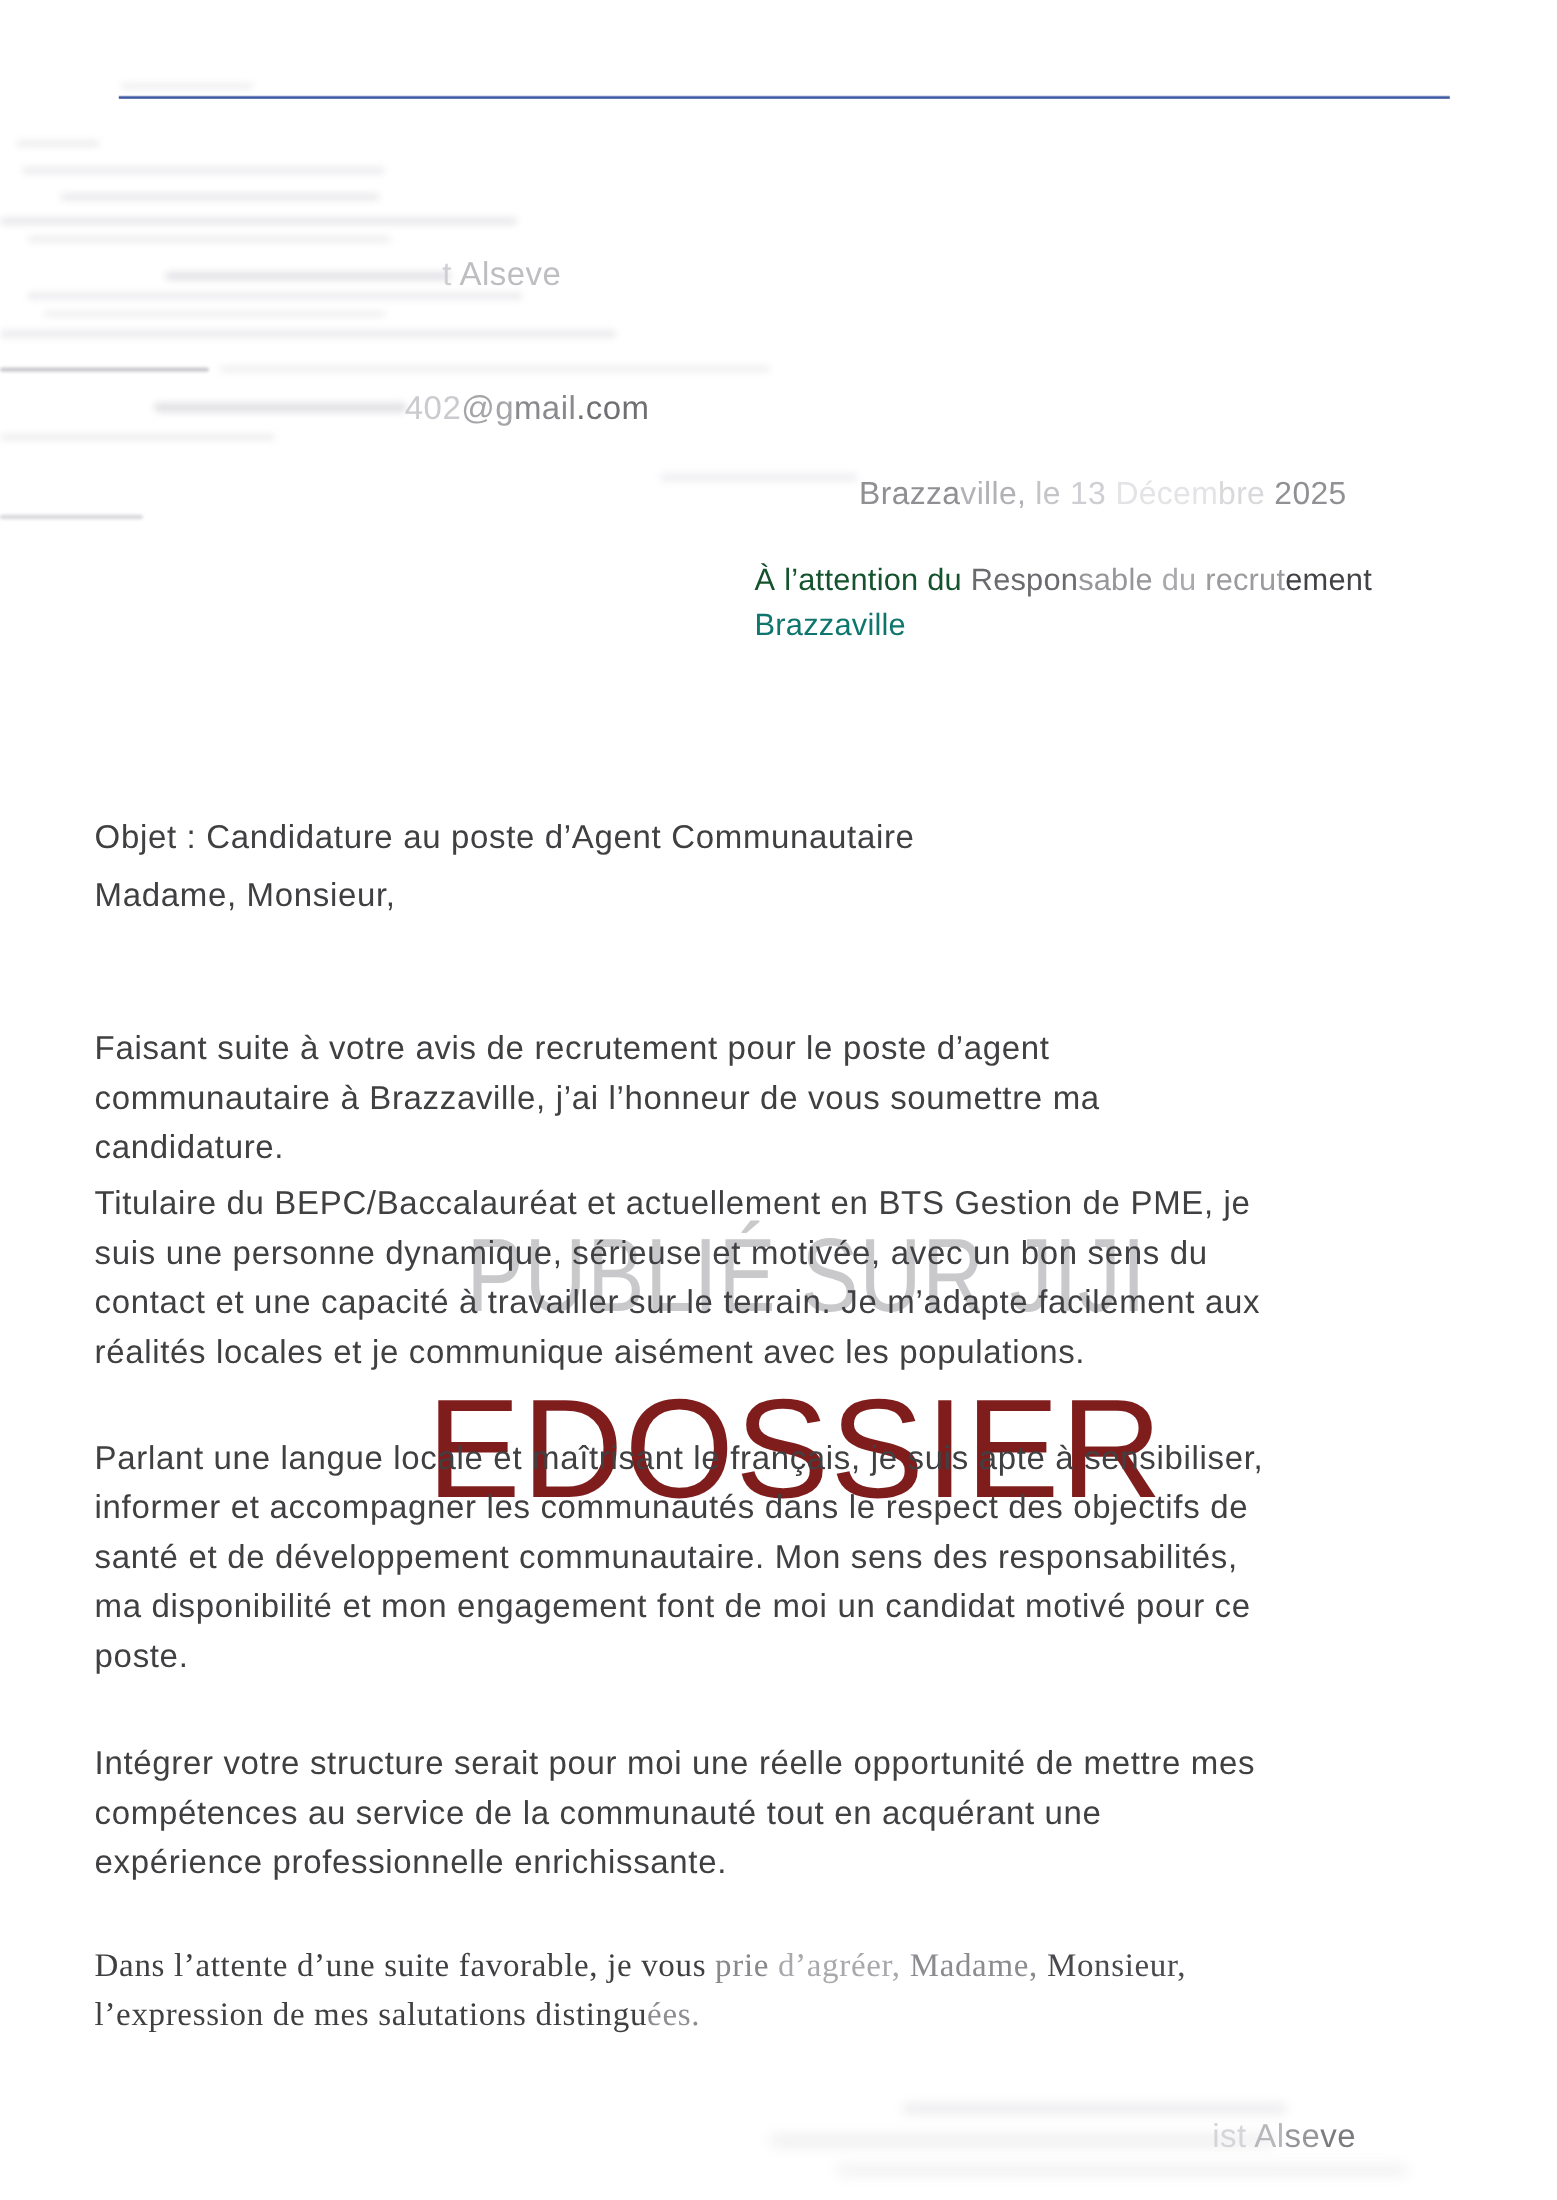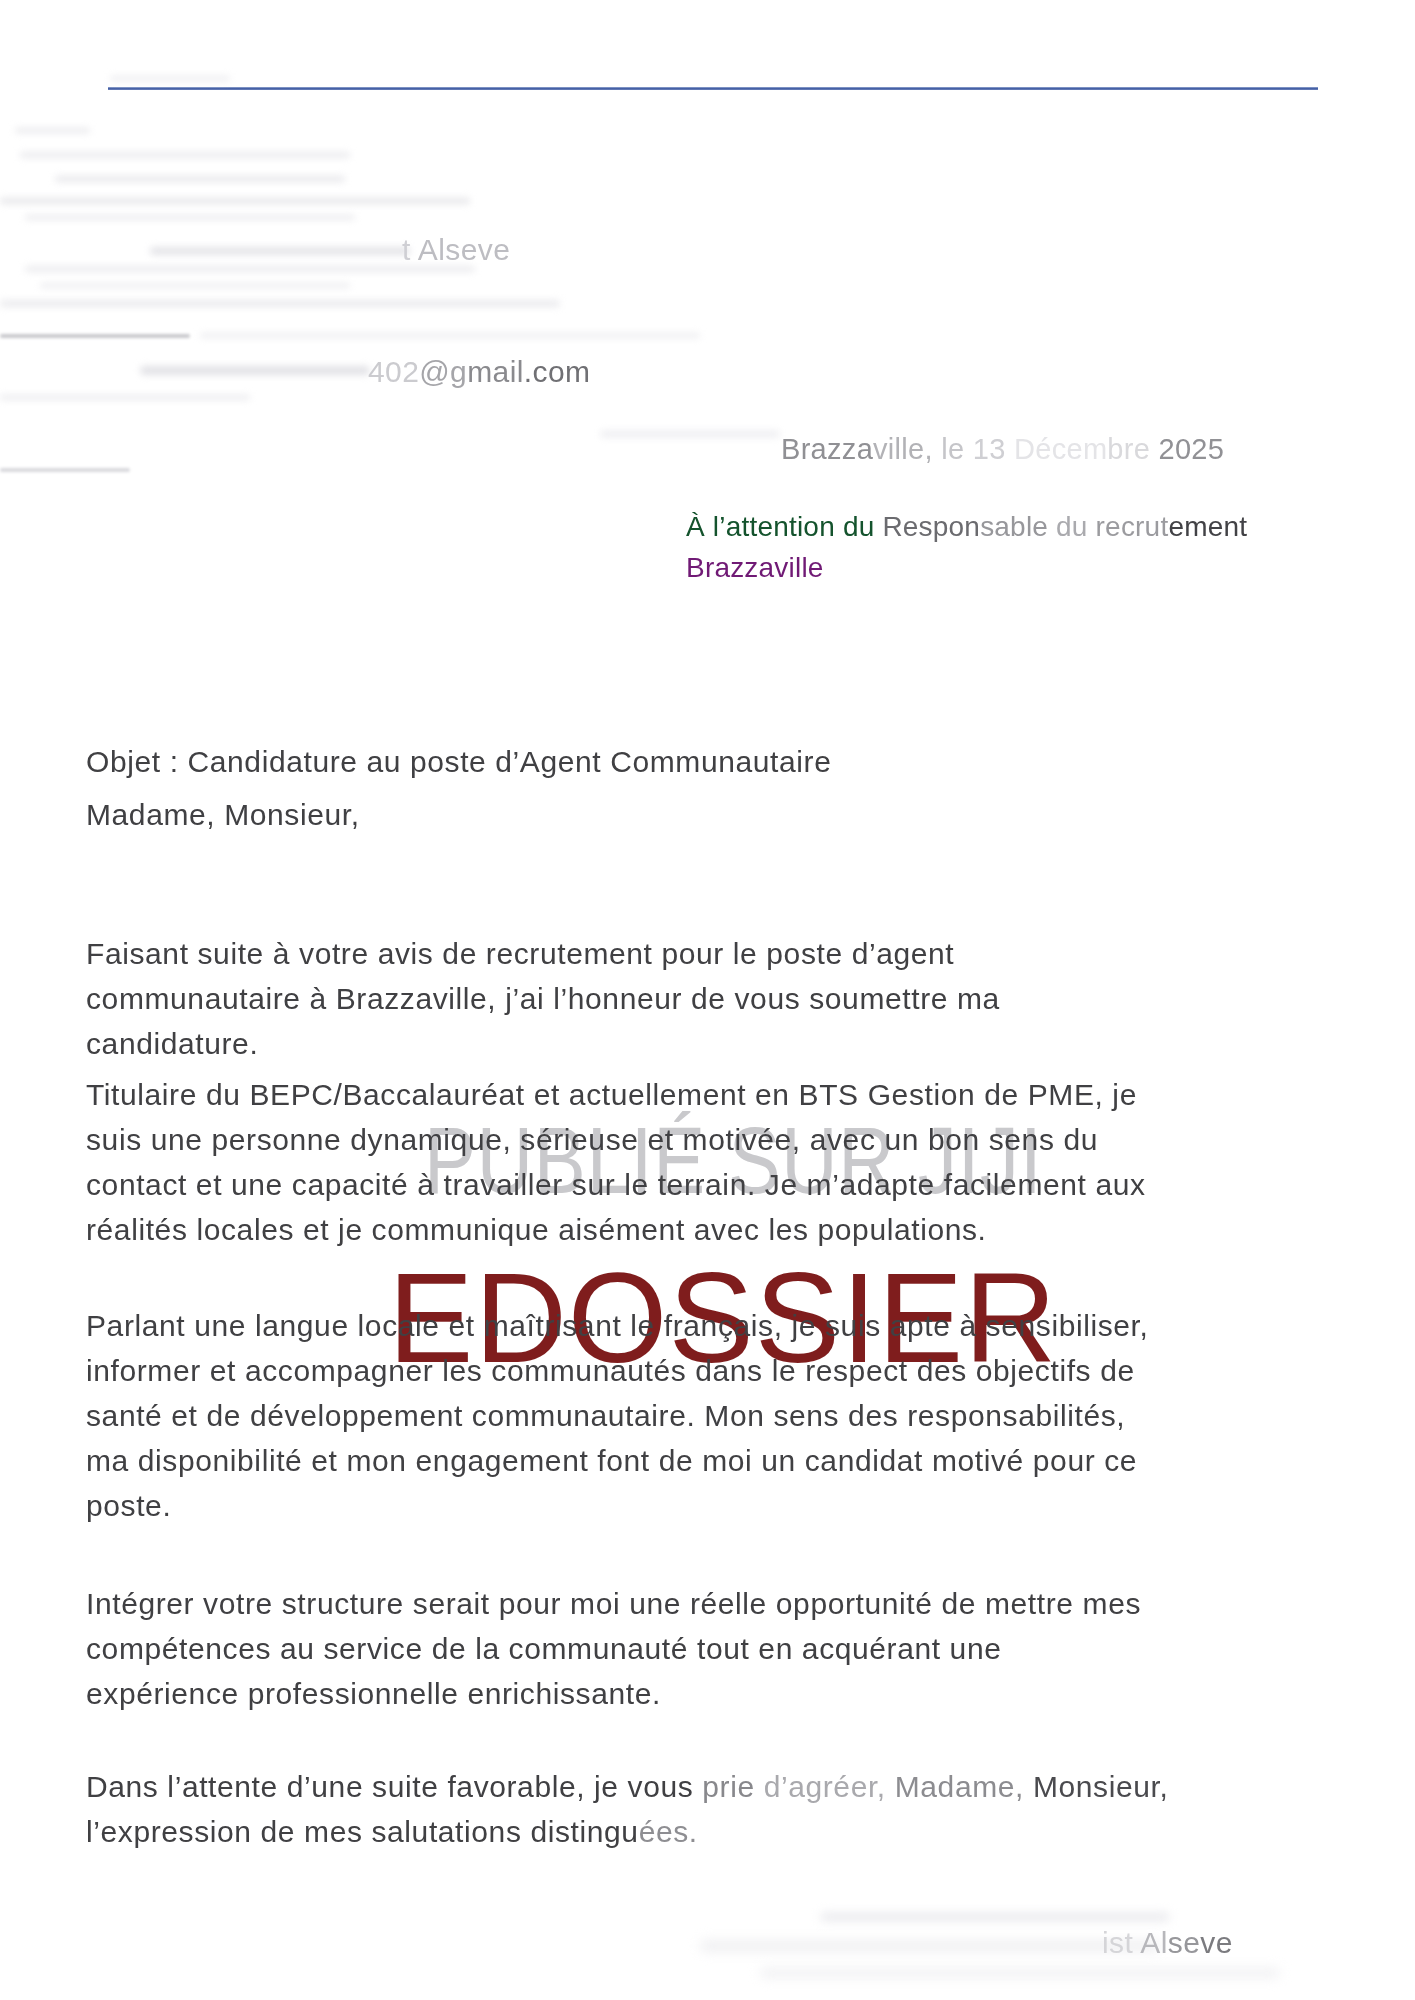--- a/index.html
+++ b/index.html
@@ -54,21 +54,21 @@
 <div class="wm wm1">PUBLIÉ SUR JIJI</div>
 <div class="wm wm2">EDOSSIER</div>
 
 <div class="txt hdr" style="left:402px;top:235px;"><span style="color: rgb(207, 207, 212);">t </span><span style="color: rgb(189, 189, 194);">Alseve</span></div>
 <div class="txt hdr" style="left:368px;top:357px;"><span style="color: rgb(203, 203, 207);">402</span><span style="color: rgb(165, 165, 169);">@g</span><span style="color: rgb(138, 138, 142);">mail</span><span style="color: rgb(112, 112, 116);">.com</span></div>
 
 <div class="txt date" style="left:781px;top:435px;"><span style="color: rgb(144, 144, 148);">Brazza</span><span style="color: rgb(178, 178, 182);">ville, </span><span style="color: rgb(197, 197, 201);">le </span><span style="color: rgb(207, 207, 211);">13 </span><span style="color: rgb(228, 228, 231);">Décem</span><span style="color: rgb(217, 217, 220);">bre </span><span style="color: rgb(145, 145, 149);">2025</span></div>
 
 <div class="txt recipient" style="left:686px;top:507px;">
     <div><span style="color: #14532d;">À l’attention du </span><span style="color: rgb(107, 107, 111);">Respon</span><span style="color: rgb(151, 151, 155);">sable </span><span style="color: rgb(170, 170, 174);">du </span><span style="color: rgb(155, 155, 159);">recrut</span><span style="color: rgb(66, 66, 70);">ement</span></div>
-    <div><span style="color: #701a75;">Brazzaville</span></div>
+    <div><span style="color: #0f766e;">Brazzaville</span></div>
   </div>
 
 <div class="txt body-block" style="top:739px;">Objet : Candidature au poste d’Agent Communautaire</div>
 <div class="txt body-block" style="top:792px;">Madame, Monsieur,</div>
 
 <div class="txt body-block" style="top:886px;margin-top:45px;">
     <div><span>Faisant suite à votre avis de recrutement pour le poste d’agent</span></div>
     <div><span>communautaire à Brazzaville, j’ai l’honneur de vous soumettre ma</span></div>
     <div><span>candidature.</span></div>
   </div>
@@ -83,18 +83,18 @@
     <div><span>informer et accompagner les communautés dans le respect des objectifs de</span></div>
     <div><span>santé et de développement communautaire. Mon sens des responsabilités,</span></div>
     <div><span>ma disponibilité et mon engagement font de moi un candidat motivé pour ce</span></div>
     <div><span>poste.</span></div>
   </div>
 <div class="txt body-block" style="top:1581px;">
     <div><span>Intégrer votre structure serait pour moi une réelle opportunité de mettre mes</span></div>
     <div><span>compétences au service de la communauté tout en acquérant une</span></div>
     <div><span>expérience professionnelle enrichissante.</span></div>
   </div>
-<div class="txt body-block" style="top:1764px;">
+<div class="txt body-block" style="top:1764px;font-family:Liberation Serif, serif;">
     <div><span style="color: rgb(64, 64, 67);">Dans l’attente d’une suite favorable, je vous </span><span style="color: rgb(136, 136, 140);">prie </span><span style="color: rgb(169, 169, 173);">d’agréer, </span><span style="color: rgb(140, 140, 144);">Madame, </span><span style="color: rgb(74, 74, 78);">Monsieur,</span></div>
     <div><span style="color: rgb(64, 64, 67);">l’expression de mes salutations distingu</span><span style="color: rgb(142, 142, 146);">ées.</span></div>
   </div>
 
 <div class="txt sig" style="left:1102px;top:1928px;"><span style="color: rgb(213, 213, 216);">ist </span><span style="color: rgb(183, 183, 187);">Al</span><span style="color: rgb(151, 151, 155);">se</span><span style="color: rgb(123, 123, 127);">ve</span></div>
 
 </body></html>

